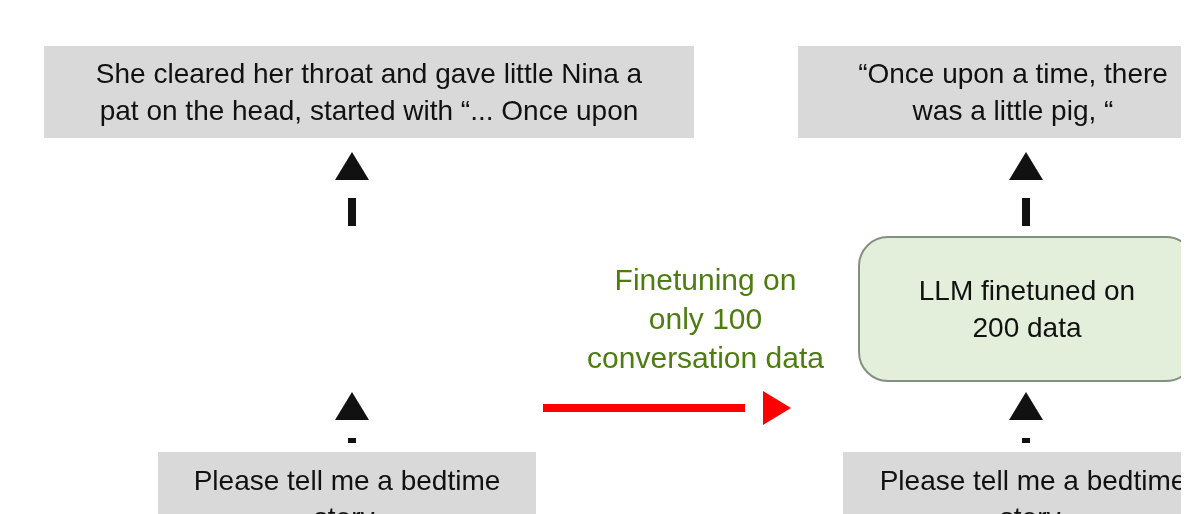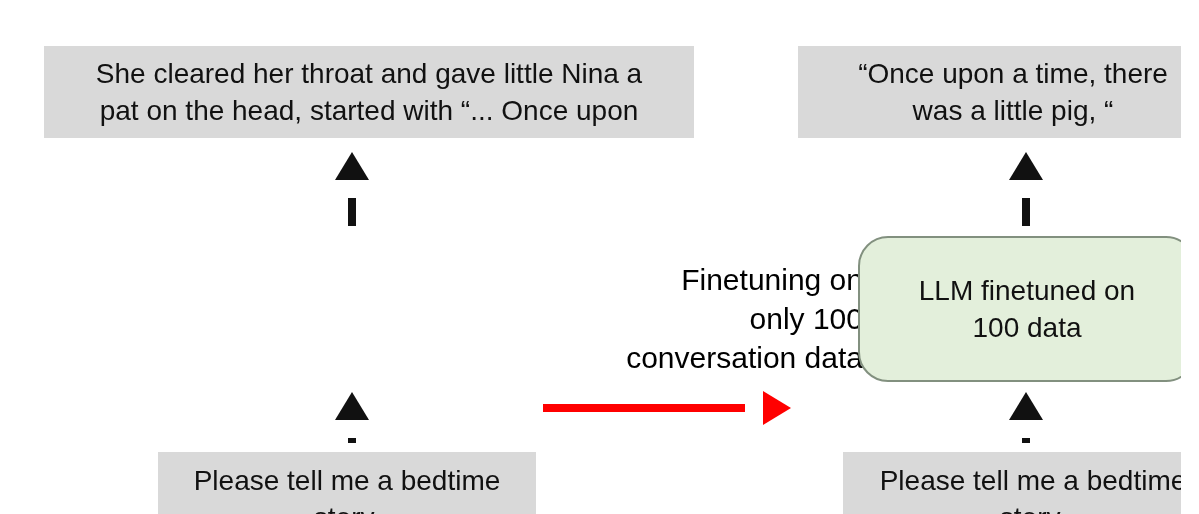--- a/index.html
+++ b/index.html
@@ -65,24 +65,24 @@
     background: #ff0000;
   }
   .right-arrow .head {
     width: 0; height: 0;
     border-top: 17px solid transparent;
     border-bottom: 17px solid transparent;
     border-left: 28px solid #ff0000;
   }
   .red-label {
     position: absolute;
-    color: #000000;
+    color: #4d7c0f;
     font-size: 30px;
     line-height: 39px;
-    text-align: right;
+    text-align: center;
   }
 
   
   #left-output  { left: 8px;   top: 10px;  width: 650px; height: 92px; }
   #arrow-l1     { left: 298px; top: 107px; width: 36px;  height: 92px; }
   #green-left   { left: 145px; top: 198px; width: 340px; height: 149px; }
   #arrow-l2     { left: 298px; top: 347px; width: 36px;  height: 69px; }
   #left-prompt  { left: 122px; top: 416px; width: 378px; height: 94px; }
 
   #red-label    { left: 512px; top: 224px; width: 315px; }
@@ -134,21 +134,21 @@
 was a little pig, “</span>
   </div>
 
   <div class="up-arrow" id="arrow-r1">
     <div class="head"></div>
     <div class="shaft"></div>
   </div>
 
   <div class="green-box" id="green-right">
     <span class="txt">LLM finetuned on
-100 data</span>
+200 data</span>
   </div>
 
   <div class="up-arrow" id="arrow-r2">
     <div class="head"></div>
     <div class="shaft"></div>
   </div>
 
   <div class="gray-box" id="right-prompt">
     <span class="txt">Please tell me a bedtime
 story.</span>

